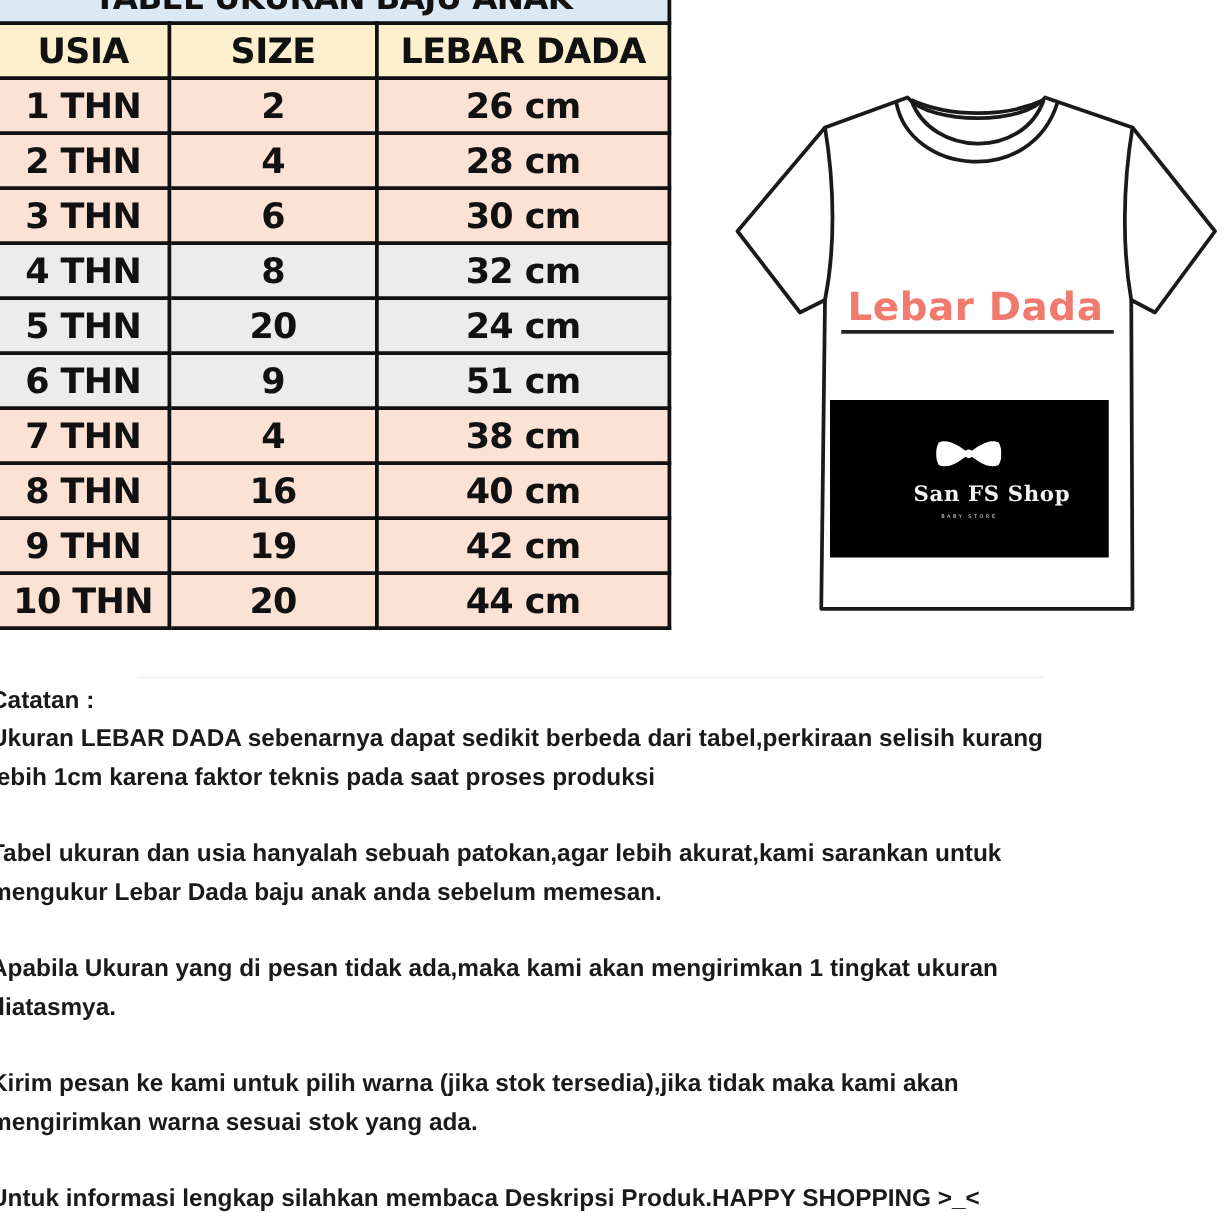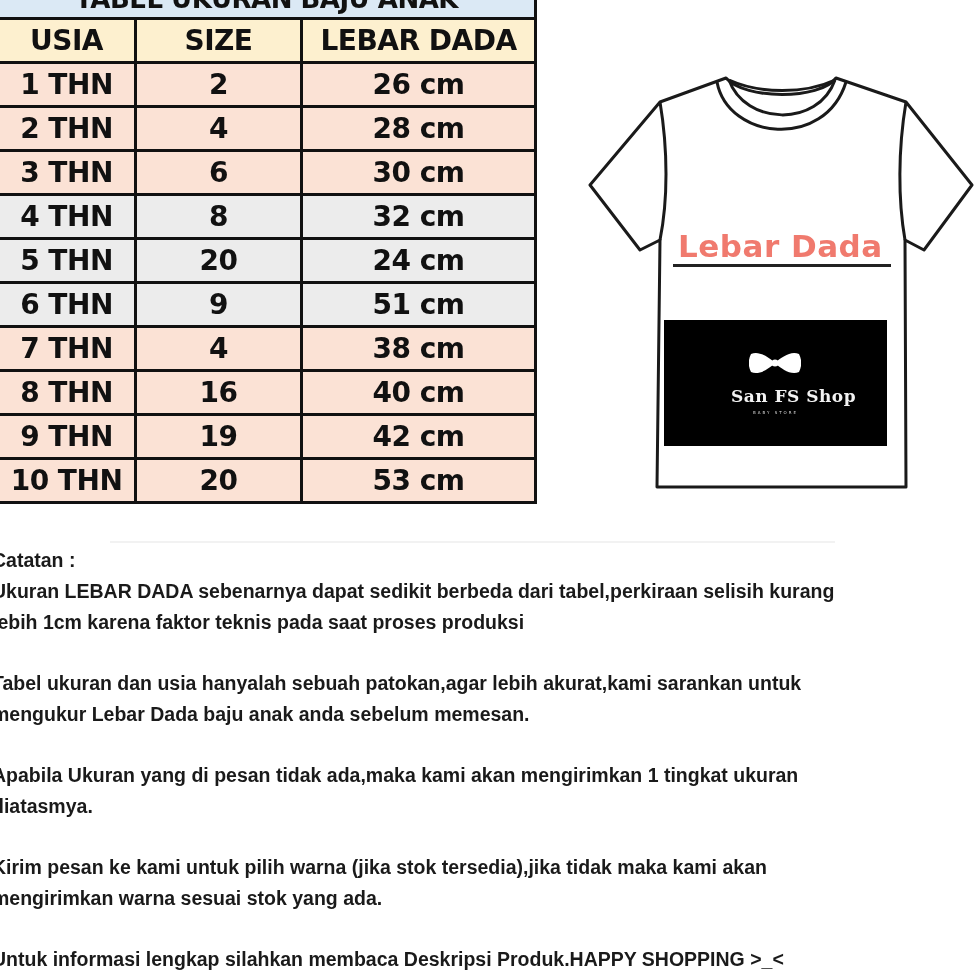--- a/index.html
+++ b/index.html
@@ -78,21 +78,21 @@
     <td>40 cm</td>
   </tr>
   <tr class="r-salmon">
     <td>9 THN</td>
     <td>19</td>
     <td>42 cm</td>
   </tr>
   <tr class="r-salmon">
     <td>10 THN</td>
     <td>20</td>
-    <td>53 cm</td>
+    <td>44 cm</td>
   </tr>
 </tbody>
   </table>
 
 <svg class="shirt" viewBox="585 74 390 420" xmlns="http://www.w3.org/2000/svg">
   <g fill="#fff" stroke="#1a1a1a" stroke-width="3" stroke-linejoin="round">
 
     <path d="M726,78 L660,102 L590,185 L640,250 L660,240 L657,487 L906,487 L905,240 L924,250 L972,185 L906,102 L836,78
              C820,100 745,100 726,78 Z"></path>
 

